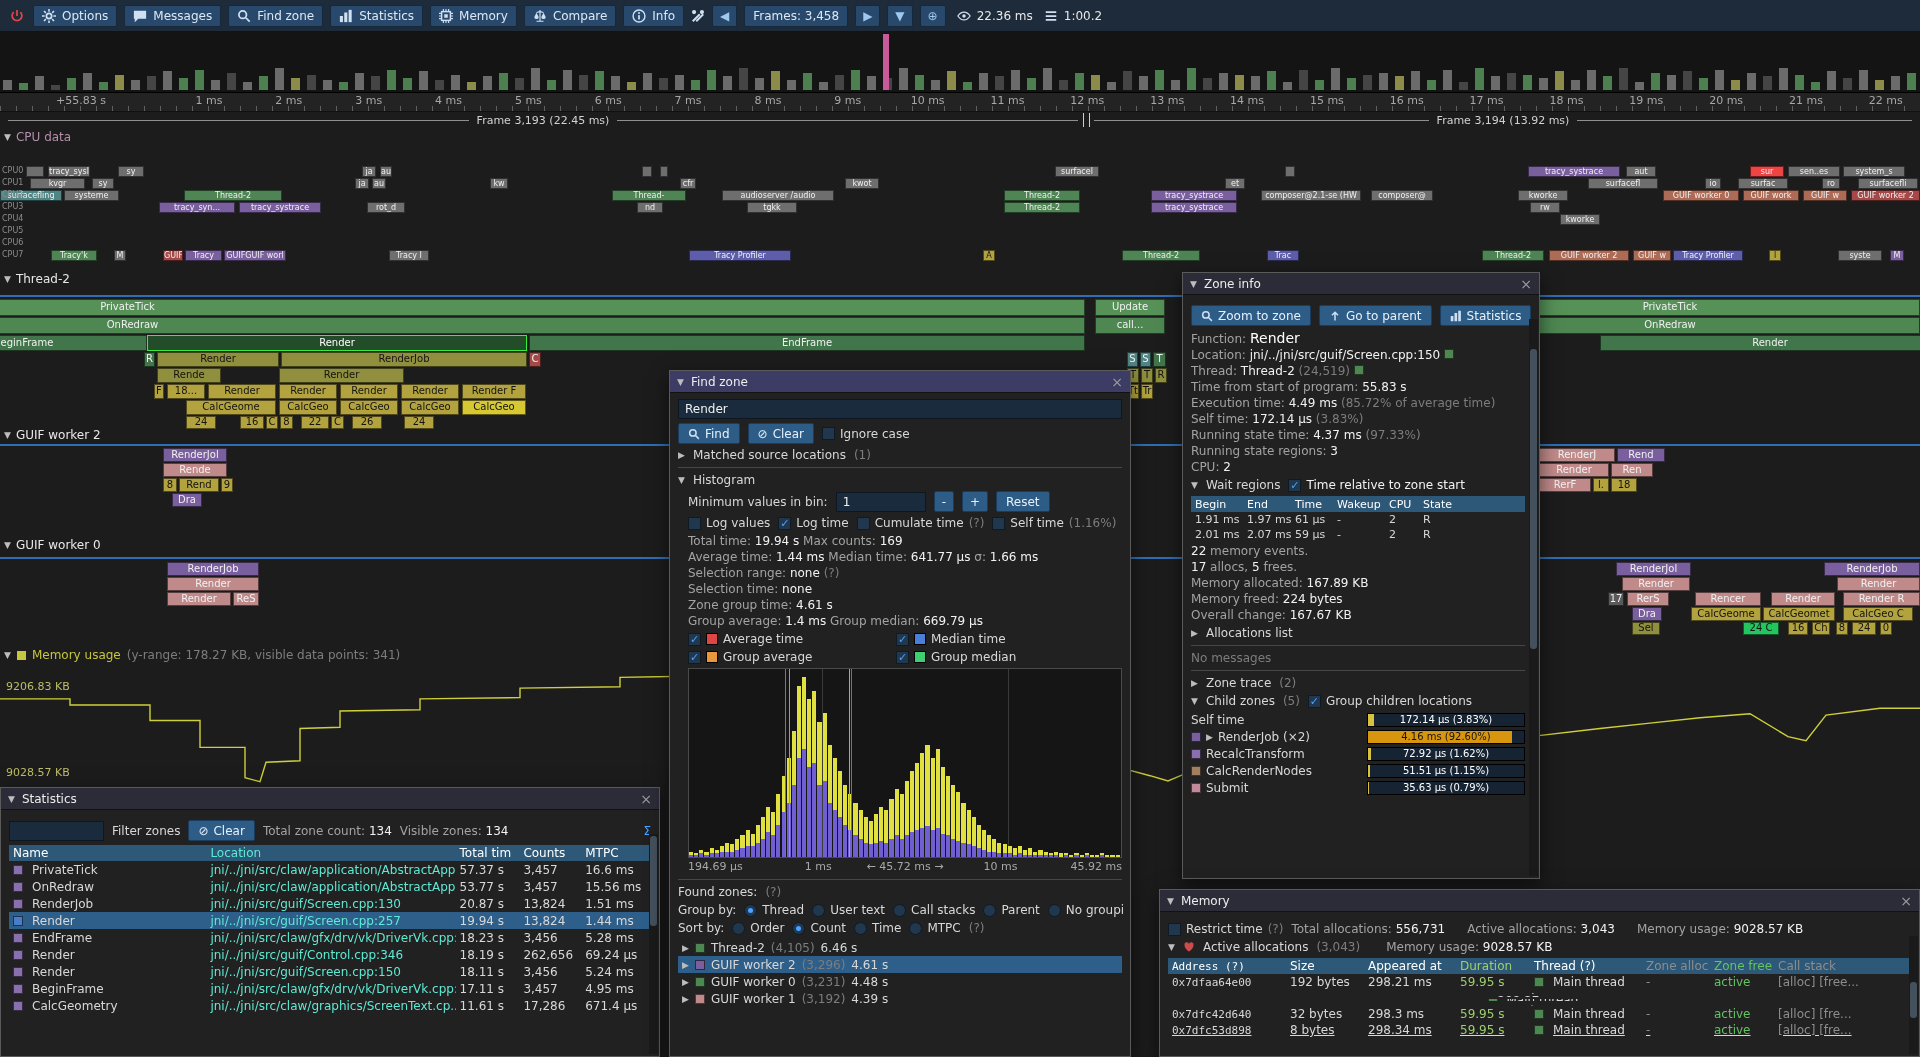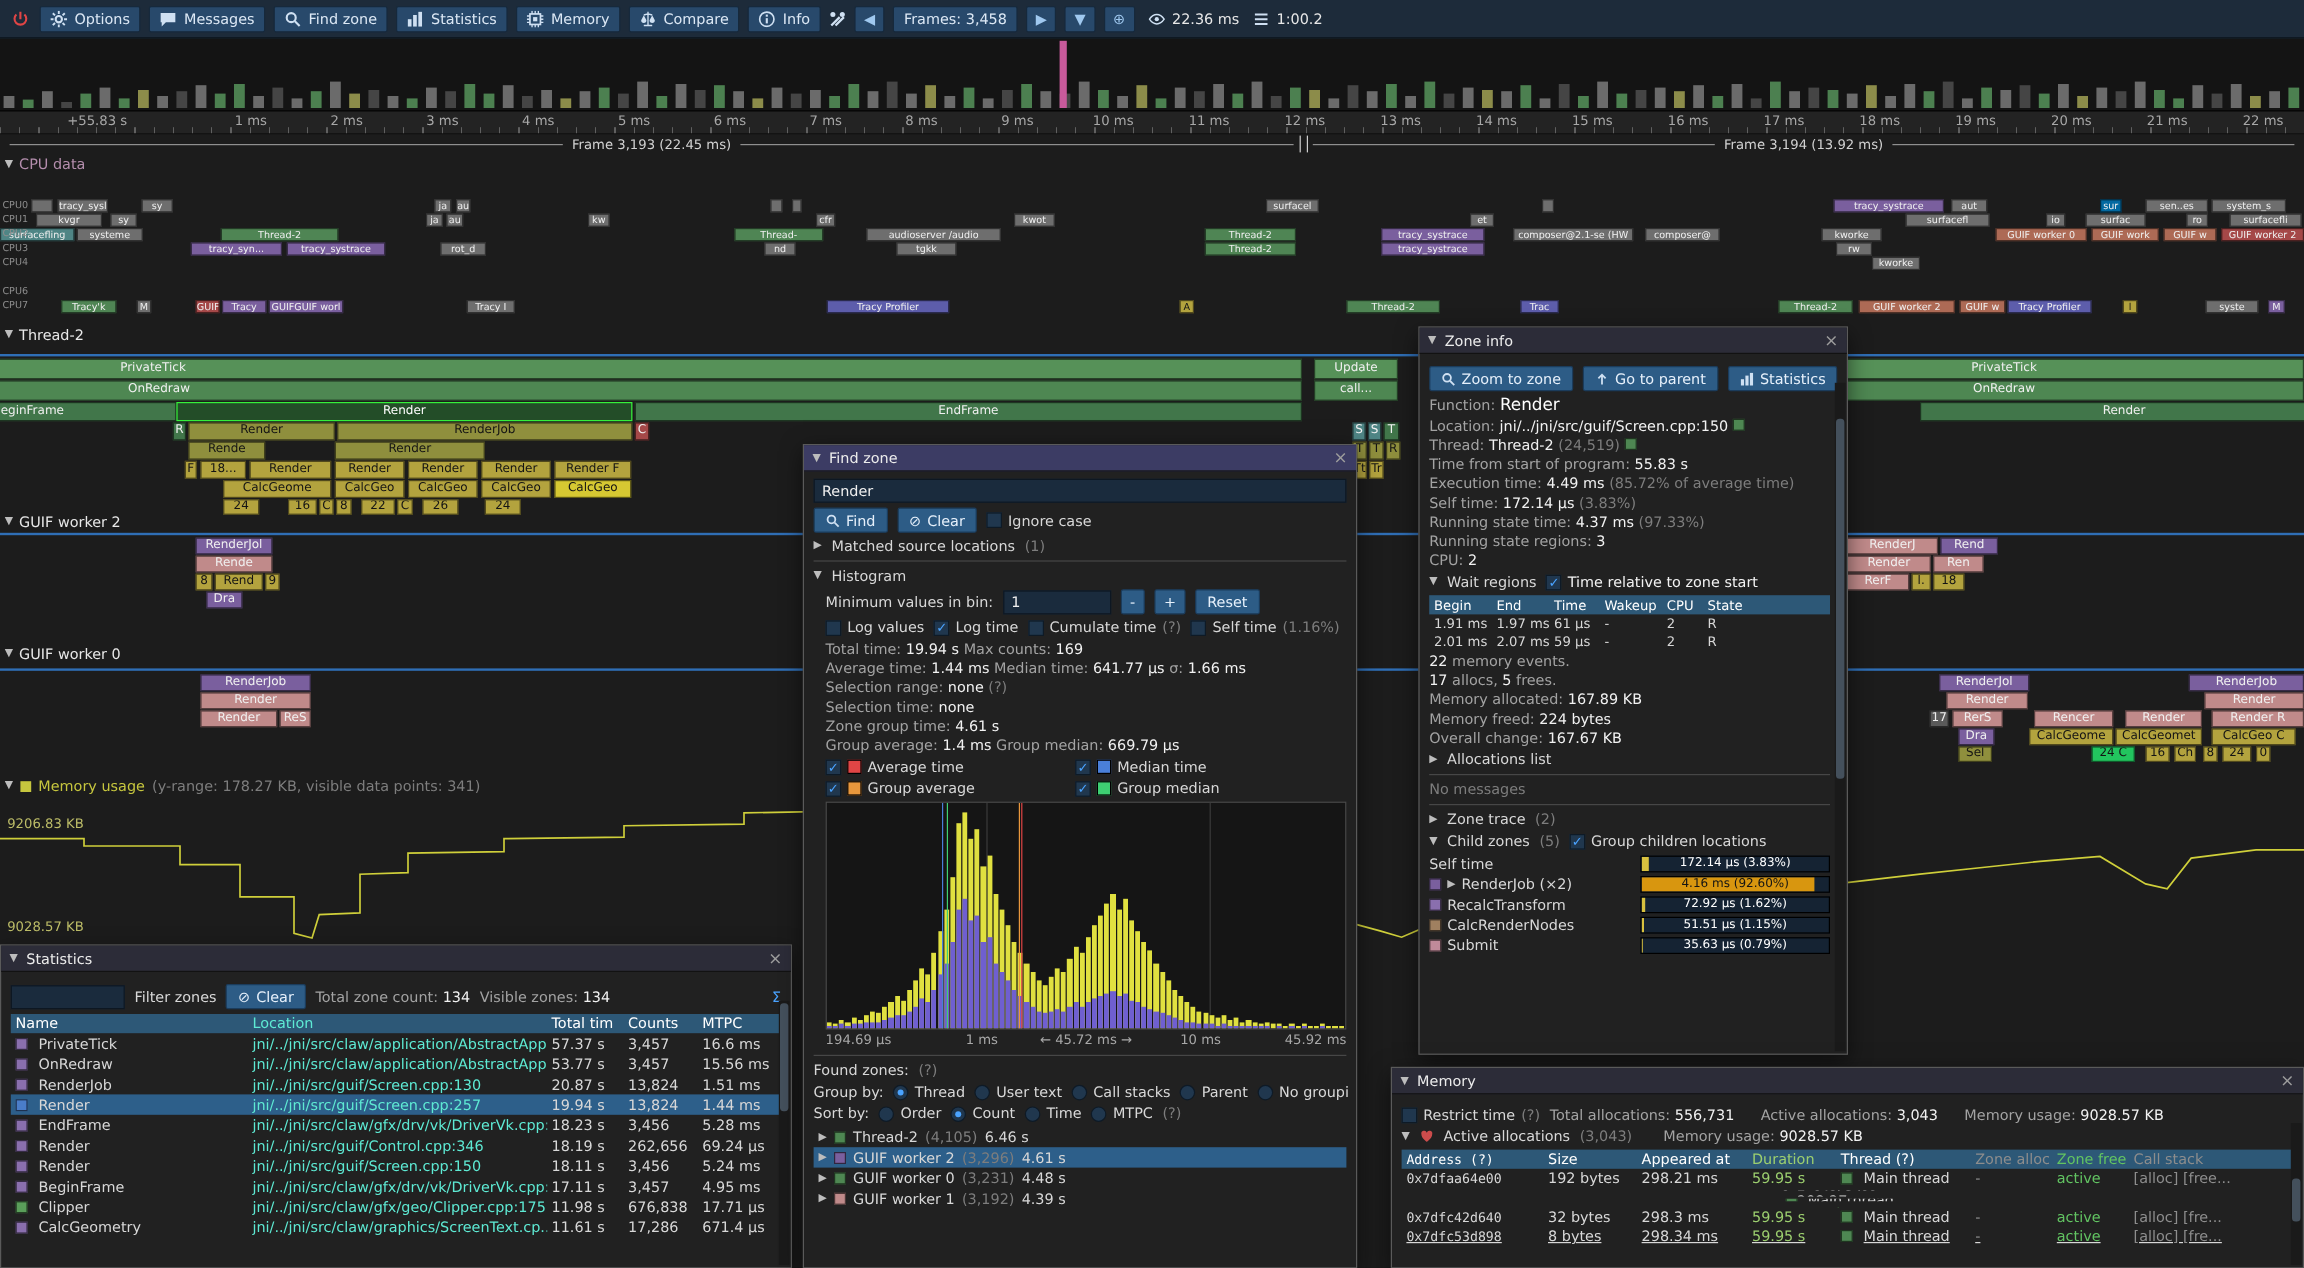--- a/index.html
+++ b/index.html
@@ -405,21 +405,21 @@
           <div class="zone cz" style="left: 48px; width: 42px; background: rgb(110, 110, 110);">tracy_sysl</div>
           <div class="zone cz" style="left: 118px; width: 26px; background: rgb(110, 110, 110);">sy</div>
           <div class="zone cz" style="left: 362px; width: 14px; background: rgb(110, 110, 110);">ja</div>
           <div class="zone cz" style="left: 380px; width: 12px; background: rgb(110, 110, 110);">au</div>
           <div class="zone cz" style="left: 642px; width: 10px; background: rgb(110, 110, 110);"></div>
           <div class="zone cz" style="left: 660px; width: 8px; background: rgb(110, 110, 110);"></div>
           <div class="zone cz" style="left: 1055px; width: 44px; background: rgb(110, 110, 110);">surfacel</div>
           <div class="zone cz" style="left: 1285px; width: 10px; background: rgb(110, 110, 110);"></div>
           <div class="zone cz" style="left: 1528px; width: 92px; background: rgb(122, 95, 158);">tracy_systrace</div>
           <div class="zone cz" style="left: 1626px; width: 30px; background: rgb(110, 110, 110);">aut</div>
-          <div class="zone cz" style="left: 1750px; width: 18px; background: #0369a1;">sur</div>
+          <div class="zone cz" style="left: 1750px; width: 34px; background: #ef4444;">sur</div>
           <div class="zone cz" style="left: 1788px; width: 52px; background: rgb(110, 110, 110);">sen..es</div>
           <div class="zone cz" style="left: 1843px; width: 62px; background: rgb(110, 110, 110);">system_s</div>
         </div>
         <div class="cpurow" style="top: 12px;">
           <span class="cpulab">CPU1</span>
           <div class="zone cz" style="left: 30px; width: 55px; background: rgb(110, 110, 110);">kvgr</div>
           <div class="zone cz" style="left: 92px; width: 22px; background: rgb(110, 110, 110);">sy</div>
           <div class="zone cz" style="left: 355px; width: 14px; background: rgb(110, 110, 110);">ja</div>
           <div class="zone cz" style="left: 372px; width: 14px; background: rgb(110, 110, 110);">au</div>
           <div class="zone cz" style="left: 490px; width: 18px; background: rgb(110, 110, 110);">kw</div>
@@ -456,20 +456,23 @@
           <div class="zone cz" style="left: 367px; width: 38px; background: rgb(110, 110, 110);">rot_d</div>
           <div class="zone cz" style="left: 637px; width: 26px; background: rgb(110, 110, 110);">nd</div>
           <div class="zone cz" style="left: 747px; width: 50px; background: rgb(110, 110, 110);">tgkk</div>
           <div class="zone cz" style="left: 1004px; width: 76px; background: rgb(79, 133, 84);">Thread-2</div>
           <div class="zone cz" style="left: 1151px; width: 86px; background: rgb(122, 95, 158);">tracy_systrace</div>
           <div class="zone cz" style="left: 1530px; width: 30px; background: rgb(110, 110, 110);">rw</div>
         </div>
         <div class="cpurow" style="top: 48px; padding-left: 44px;">
           <span class="cpulab">CPU4</span>
           <div class="zone cz" style="left: 1560px; width: 40px; background: rgb(110, 110, 110);">kworke</div>
+        </div>
+        <div class="cpurow" style="top: 60px;">
+          <span class="cpulab">CPU5</span>
         </div>
         <div class="cpurow" style="top: 72px;">
           <span class="cpulab">CPU6</span>
         </div>
         <div class="cpurow" style="top: 84px;">
           <span class="cpulab">CPU7</span>
           <div class="zone cz" style="left: 51px; width: 46px; background: rgb(79, 133, 84);">Tracy'k</div>
           <div class="zone cz" style="left: 114px; width: 12px; background: rgb(110, 110, 110);">M</div>
           <div class="zone cz" style="left: 163px; width: 20px; background: rgb(165, 72, 72);">GUIF</div>
           <div class="zone cz" style="left: 185px; width: 37px; background: rgb(122, 95, 158);">Tracy</div>
@@ -696,30 +699,20 @@
           </div>
           <div class="trow">
             <span class="c0">
               <span class="sq" style="background: rgb(138, 111, 174);"></span>
               <span>BeginFrame</span>
             </span>
             <span class="c1">jni/../jni/src/claw/gfx/drv/vk/DriverVk.cpp:...</span>
             <span class="c2">17.11 s</span>
             <span class="c3">3,457</span>
             <span class="c4">4.95 ms</span>
-          </div>
-          <div class="trow">
-            <span class="c0">
-              <span class="sq" style="background: rgb(90, 158, 90);"></span>
-              <span>Clipper</span>
-            </span>
-            <span class="c1">jni/../jni/src/claw/gfx/geo/Clipper.cpp:175</span>
-            <span class="c2">11.98 s</span>
-            <span class="c3">676,838</span>
-            <span class="c4">17.71 μs</span>
           </div>
           <div class="trow">
             <span class="c0">
               <span class="sq" style="background: rgb(138, 111, 174);"></span>
               <span>CalcGeometry</span>
             </span>
             <span class="c1">jni/../jni/src/claw/graphics/ScreenText.cp...</span>
             <span class="c2">11.61 s</span>
             <span class="c3">17,286</span>
             <span class="c4">671.4 μs</span>

